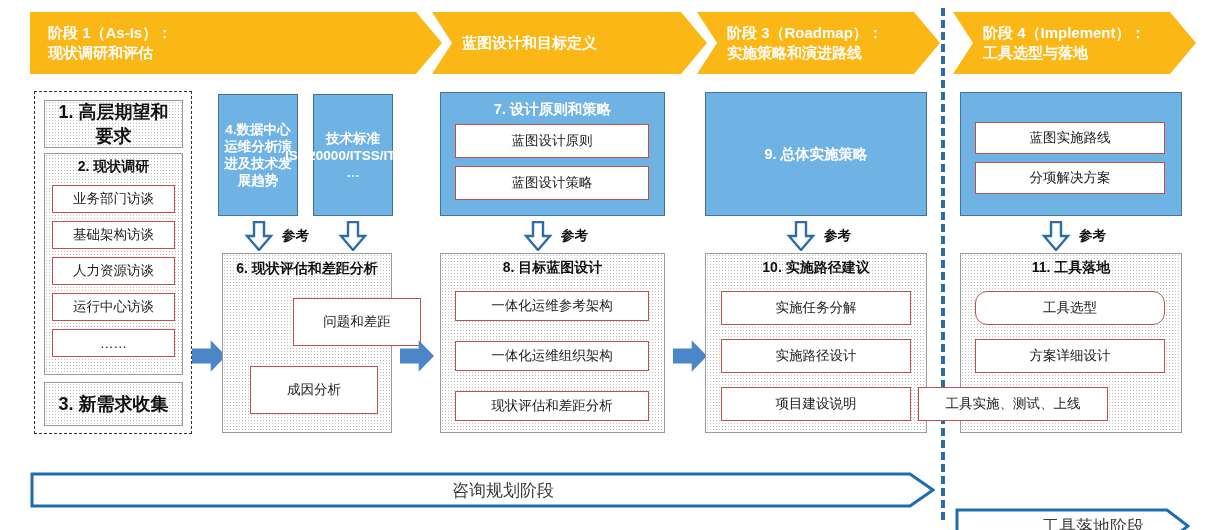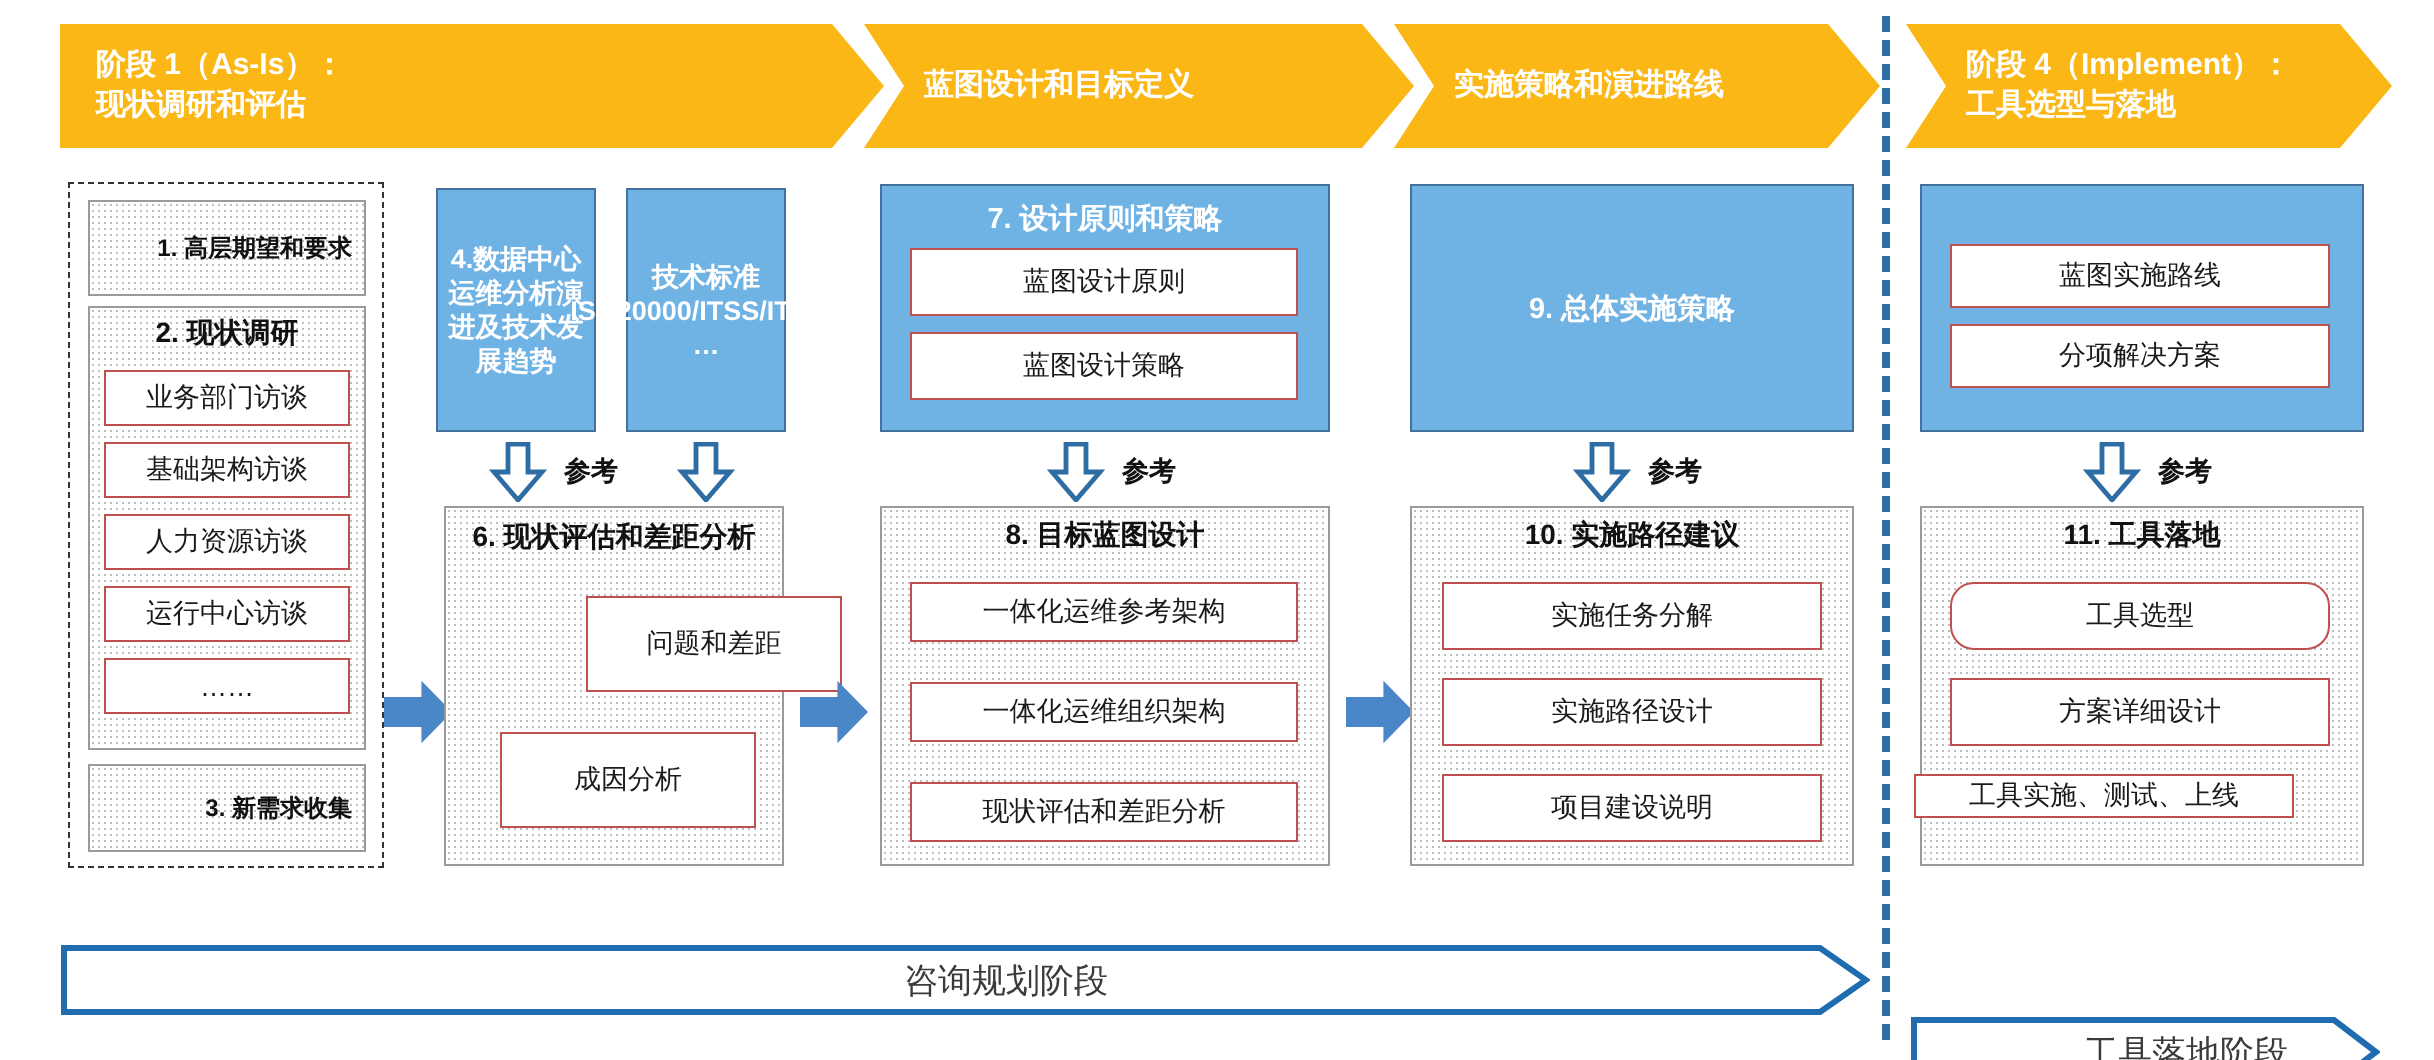--- a/index.html
+++ b/index.html
@@ -35,21 +35,21 @@
 
   
   .dotbox{
     border:1px solid #9a9a9a;
     background-color:#ffffff;
     background-image:radial-gradient(#bdbdbd 0.6px, transparent 0.7px);
     background-size:3px 3px;
     display:flex;align-items:center;justify-content:center;text-align:center;
   }
   .dotbox.hdr{
-    font-weight:bold;font-size:12px;color:#111;justify-content:flex-end;
+    font-weight:bold;font-size:18px;color:#111;
   }
   .grp-title{
     font-weight:bold;font-size:14px;color:#111;text-align:center;
     width:100%;
   }
 
   
   .item{
     border:1px solid #C0504D;
     background:#ffffff;
@@ -99,20 +99,21 @@
 <div class="abs chev" style="left:30px;top:12px;width:412px;height:62px;">
   <div class="l1">阶段 1（As-Is）：</div>
   <div class="l2">现状调研和评估</div>
 </div>
 
 <div class="abs chev notch" style="left:432px;top:12px;width:275px;height:62px;">
   <div class="l2">蓝图设计和目标定义</div>
 </div>
 
 <div class="abs chev notch" style="left:697px;top:12px;width:243px;height:62px;">
+  <div class="l1">阶段 3（Roadmap）：</div>
   <div class="l2">实施策略和演进路线</div>
 </div>
 
 <div class="abs chev notch" style="left:953px;top:12px;width:243px;height:62px;">
   <div class="l1">阶段 4（Implement）：</div>
   <div class="l2">工具选型与落地</div>
 </div>
 
 <div class="abs vsep" style="left:941px;top:8px;height:512px;"></div>
 
@@ -259,21 +260,21 @@
 
 <div class="abs dotbox" style="left:960px;top:253px;width:222px;height:180px;flex-direction:column;justify-content:flex-start;padding:5px 8px 0;">
   <div class="grp-title">11. 工具落地</div>
 </div>
 <div class="abs item" style="left:975px;top:291px;width:190px;height:34px;border-radius:12px;">
   <span>工具选型</span>
 </div>
 <div class="abs item" style="left:975px;top:339px;width:190px;height:34px;">
   <span>方案详细设计</span>
 </div>
-<div class="abs item" style="left:957px;top:387px;width:190px;height:22px;">
+<div class="abs item" style="left:918px;top:387px;width:190px;height:34px;">
   <span>工具实施、测试、上线</span>
 </div>
 
 <div class="abs bchev" style="left:30px;top:472px;width:905px;height:36px;">
   <svg width="905" height="36" viewBox="0 0 905 36" preserveAspectRatio="none">
     <polygon points="2,2 880,2 903,18 880,34 2,34" fill="#ffffff" stroke="#1F6CB0" stroke-width="3"></polygon>
   </svg>
   <span>咨询规划阶段</span>
 </div>
 

